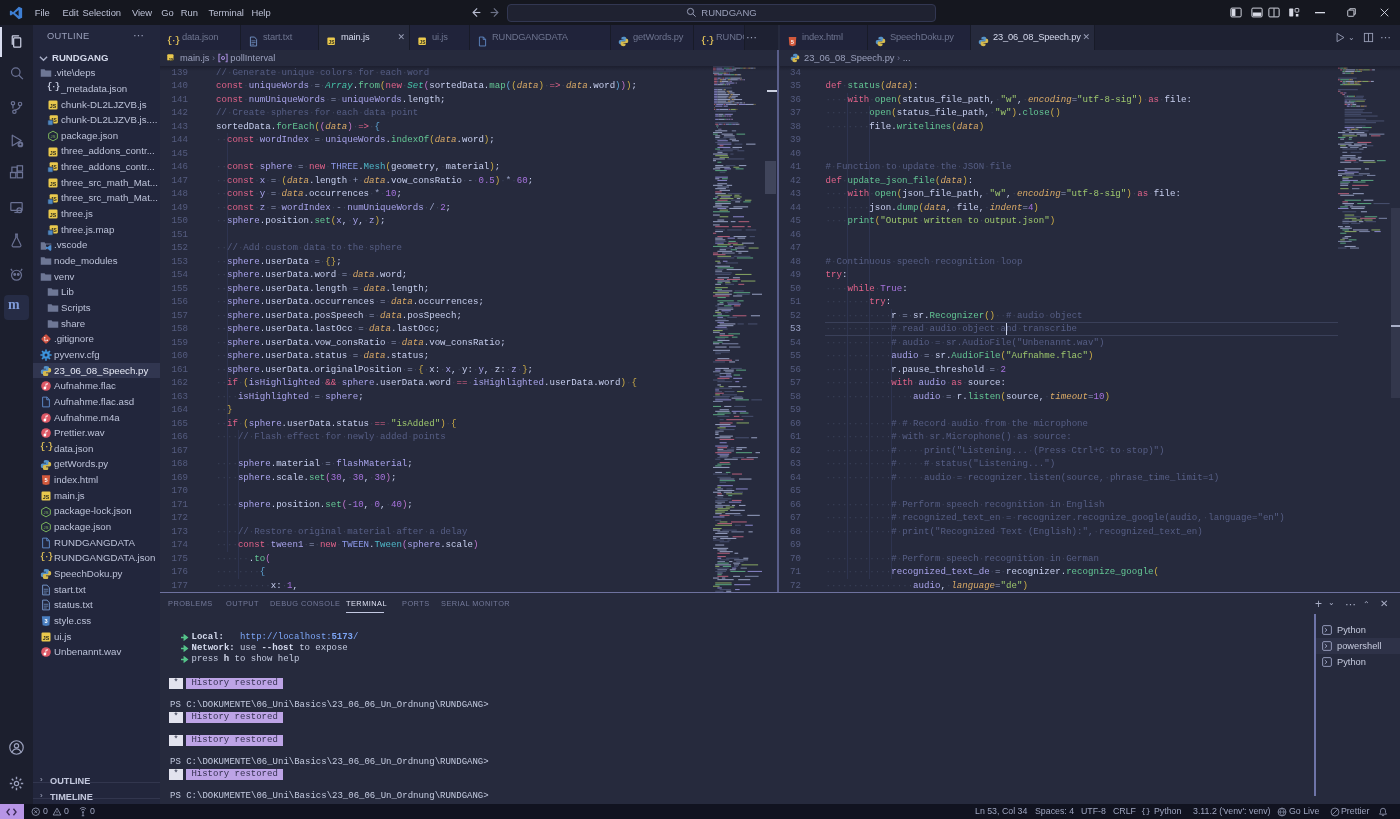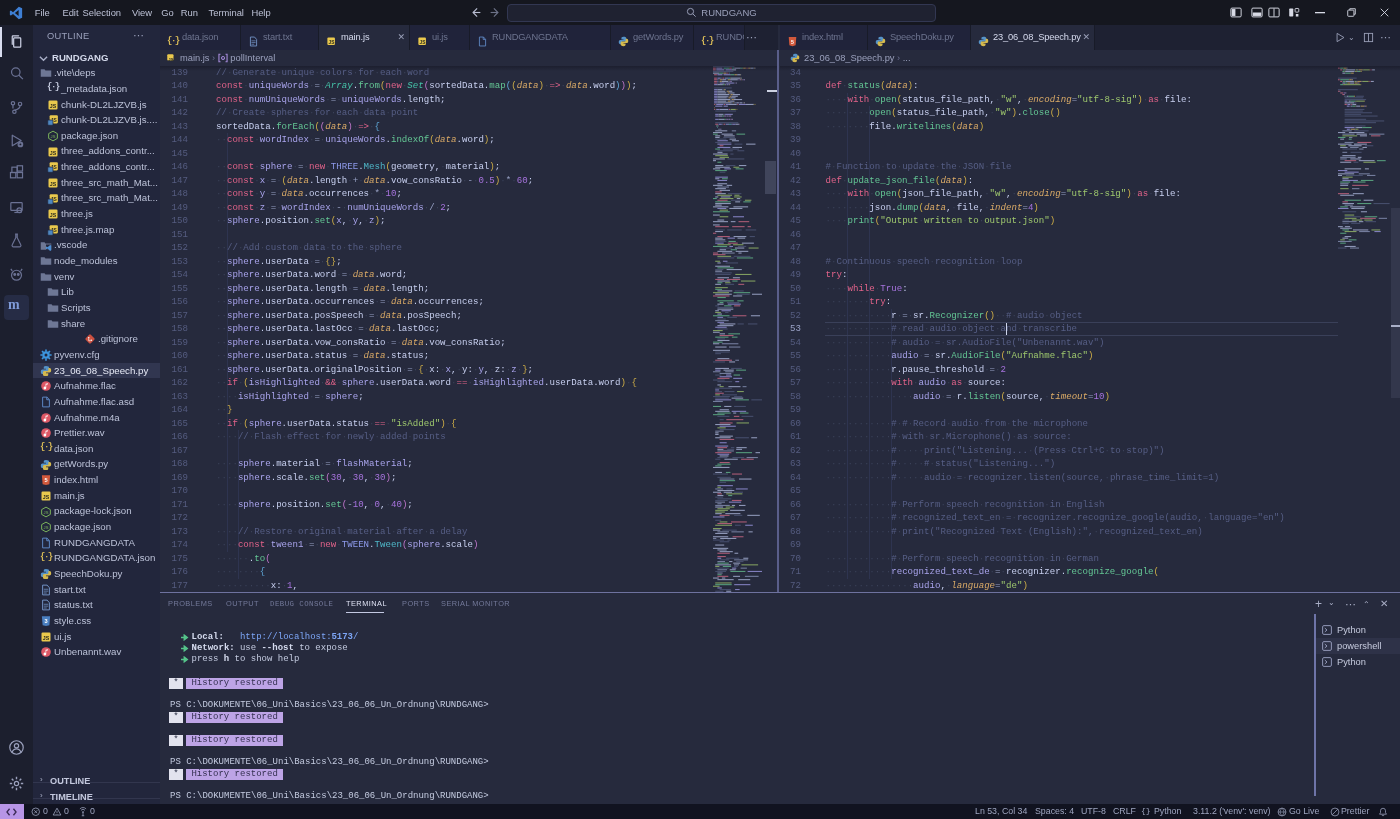--- a/index.html
+++ b/index.html
@@ -291,21 +291,21 @@
             <path d="M1 3h5l1.3 1.6H15v8.4H1z" fill="#6e7795"></path>
           </svg></span>
         <span class="lb" style="left:28px">Scripts</span>
       </div>
       <div class="trow" style="top:290.6px;">
         <span class="ic" style="left:14px"><svg width="12" height="12" viewBox="0 0 16 16">
             <path d="M1 3h5l1.3 1.6H15v8.4H1z" fill="#6e7795"></path>
           </svg></span>
         <span class="lb" style="left:28px">share</span>
       </div>
-      <div class="trow" style="top:306.25px;margin-left:44px;">
+      <div class="trow" style="top:306.25px;">
         <span class="ic" style="left:7px"><svg width="12" height="12" viewBox="0 0 16 16">
             <rect x="3.2" y="3.2" width="9.6" height="9.6" rx="1.5" transform="rotate(45 8 8)" fill="#cc5040"></rect>
             <circle cx="6.3" cy="6.3" r="1.1" fill="#fff"></circle>
             <circle cx="9.7" cy="9.7" r="1.1" fill="#fff"></circle>
             <path d="M6.3 7.4v3M6.3 10.4h2.3" stroke="#fff" stroke-width="0.9" fill="none"></path>
           </svg></span>
         <span class="lb" style="left:21px">.gitignore</span>
       </div>
       <div class="trow" style="top:321.9px;">
         <span class="ic" style="left:7px"><svg width="12" height="12" viewBox="0 0 16 16">
@@ -1449,21 +1449,21 @@
         <rect x="0.0" y="181.5" width="8.5" height="1.1" fill="#454d6b"></rect>
         <rect x="12.0" y="181.5" width="9.0" height="1.1" fill="#737c9c"></rect>
       </svg>
       <div class="abs" style="left:611px;top:158px;width:9px;height:190px;background:rgba(150,158,190,0.12)"></div>
       <div class="abs" style="left:611px;top:275.35px;width:9px;height:2px;background:#aab0c8"></div>
       <div class="abs" style="left:0;top:16px;width:620px;height:5px;background:linear-gradient(rgba(10,10,20,0.35),rgba(10,10,20,0))"></div>
     </div>
 <div id="panel" class="abs">
       <div class="ptab" style="left:8px;">PROBLEMS</div>
       <div class="ptab" style="left:66px;">OUTPUT</div>
-      <div class="ptab" style="left:110px;font-family:Liberation Mono, monospace;">DEBUG CONSOLE</div>
+      <div class="ptab" style="left:110px;">DEBUG CONSOLE</div>
       <div class="ptab" style="left:186px;color:#dde0f2;">TERMINAL</div>
       <div class="abs" style="left:186px;top:19px;width:38.0px;height:1px;background:#c3c8e2"></div>
       <div class="ptab" style="left:242px;">PORTS</div>
       <div class="ptab" style="left:281px;">SERIAL MONITOR</div>
       <div class="abs" style="left:1155px;top:0px;color:#a9aec6;font-size:12px;line-height:22px">+</div>
       <div class="abs" style="left:1168px;top:-1px;color:#a9aec6;font-size:8px;line-height:22px">⌄</div>
       <div class="abs" style="left:1185px;top:0px;width:20px;color:#a9aec6;font-size:11px;line-height:22px;white-space:nowrap">⋯</div>
       <div class="abs" style="left:1203px;top:1px;color:#a9aec6;font-size:8px;line-height:22px">⌃</div>
       <div class="abs" style="left:1220px;top:0px;color:#a9aec6;font-size:10px;line-height:22px">✕</div>
       <div class="term" style="top:38.5px;left:0;height:11.4px;line-height:11.4px"><span style="position:absolute;left:10.0px;">  </span><span style="position:absolute;left:20.759999999999998px"><svg style="position:absolute;left:0;top:2px" width="8" height="7" viewBox="0 0 10 8">

